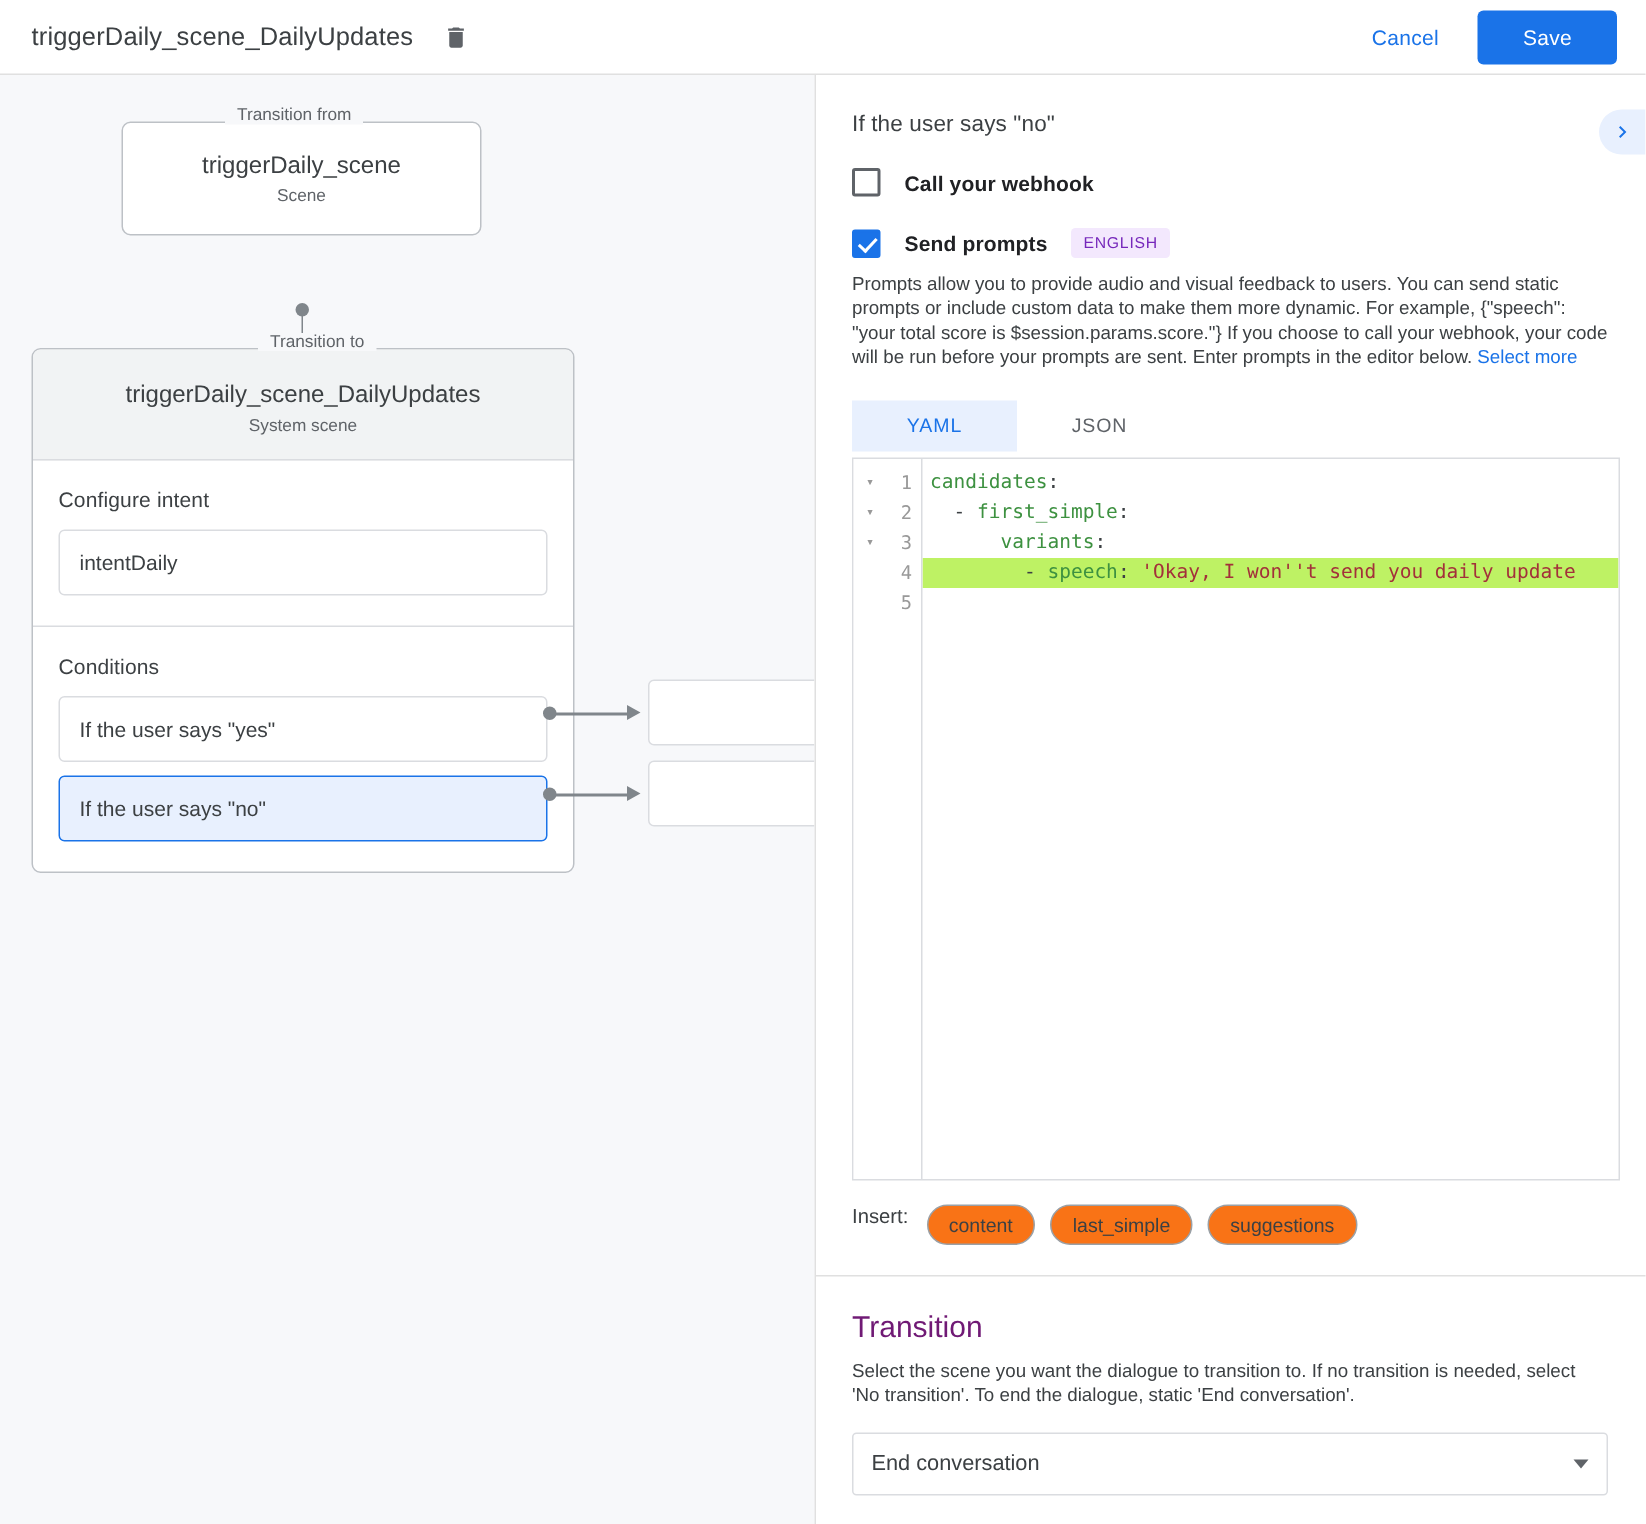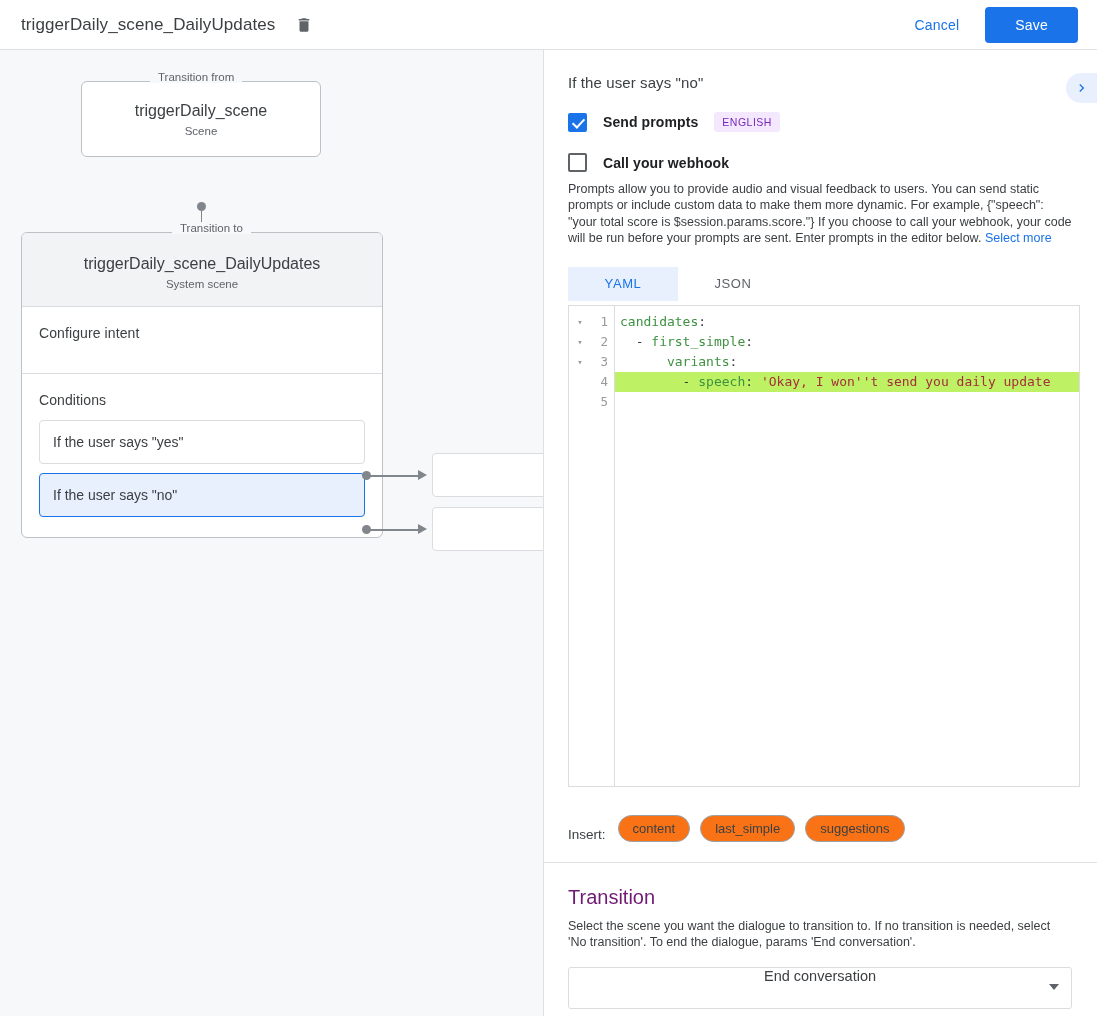--- a/index.html
+++ b/index.html
@@ -279,22 +279,22 @@
     white-space: pre; overflow: hidden;
     position: relative;
   }
   .cline { height: 20px; line-height: 20px; padding-left: 5px; }
   .cline.active { background: #bef264; }
   .k { color: #3d9140; }
   .p { color: #3c4043; }
   .s { color: #a3303a; }
 
   .insert-row {
-    margin-top: 28px;
-    display: flex; align-items: flex-end; gap: 10px;
+    margin-top: 16px;
+    display: flex; align-items: flex-start; gap: 10px;
   }
   .insert-label { font-size: 13.5px; color: #3c4043; margin-right: 2px; }
   .pill {
     border: 1px solid #9aa0a6;
     border-radius: 14px;
     padding: 5px 14px;
     font-size: 13px; color: #3c4043;
     background: #f97316; cursor: pointer;
   }
 
@@ -316,21 +316,20 @@
   .select-box {
     margin-top: 17px;
     width: 504px; height: 42px;
     border: 1px solid #dadce0;
     border-radius: 3px;
     display: flex; align-items: center;
     padding: 0 12px;
     font-size: 14.5px; color: #3c4043;
     cursor: pointer;
     background: #ffffff;
-    flex-direction: column;
   }
   .caret {
     margin-left: auto;
     width: 0; height: 0;
     border-left: 5px solid transparent;
     border-right: 5px solid transparent;
     border-top: 6px solid #5f6368;
   }
 </style>
 </head>
@@ -364,20 +363,21 @@
 
     <div class="legend-to">Transition to</div>
     <div class="node-to-wrap">
       <div class="node-to-head">
         <div class="node-title">triggerDaily_scene_DailyUpdates</div>
         <div class="node-sub">System scene</div>
       </div>
 
       <div class="section">
         <div class="section-label">Configure intent</div>
+        <div class="chip-box">intentDaily</div>
       </div>
 
       <div class="section">
         <div class="section-label">Conditions</div>
         <div class="chip-box">If the user says "yes"</div>
         <div class="chip-box selected">If the user says "no"</div>
       </div>
     </div>
 
     <div class="cond-dot" style="left:362px; top:421px;"></div>
@@ -400,28 +400,28 @@
 
   <div class="collapse-tab">
     <svg width="16" height="16" viewBox="0 0 24 24">
       <path fill="#1a73e8" d="M9.4 18 8 16.6 12.6 12 8 7.4 9.4 6l6 6z"></path>
     </svg>
   </div>
 
   <div class="panel-body">
 
     <div class="check-row">
+      <div class="cb"></div>
+      <div class="check-label">Call your webhook</div>
+    </div>
+
+    <div class="check-row">
       <div class="cb checked"></div>
       <div class="check-label">Send prompts</div>
       <div class="lang-badge">ENGLISH</div>
-    </div>
-
-    <div class="check-row">
-      <div class="cb"></div>
-      <div class="check-label">Call your webhook</div>
     </div>
 
     <div class="help-text">
       <span>Prompts allow you to provide audio and visual feedback to users. You can send static prompts or include custom data to make them more dynamic. For example, {"speech": "your total score is $session.params.score."} If you choose to call your webhook, your code will be run before your prompts are sent. Enter prompts in the editor below.</span>
       <a class="help-link">Select more</a>
     </div>
 
     <div class="tabs">
       <div class="tab active">YAML</div>
       <div class="tab">JSON</div>
@@ -456,19 +456,19 @@
     <div class="insert-row">
       <div class="insert-label">Insert:</div>
       <div class="pill">content</div>
       <div class="pill">last_simple</div>
       <div class="pill">suggestions</div>
     </div>
 
     <div class="divider"></div>
 
     <div class="trans-title">Transition</div>
-    <div class="trans-desc">Select the scene you want the dialogue to transition to. If no transition is needed, select 'No transition'. To end the dialogue, params 'End conversation'.</div>
+    <div class="trans-desc">Select the scene you want the dialogue to transition to. If no transition is needed, select 'No transition'. To end the dialogue, static 'End conversation'.</div>
     <div class="select-box">
       <span>End conversation</span>
       <span class="caret"></span>
     </div>
   </div>
 </div>
 
 </body></html>

